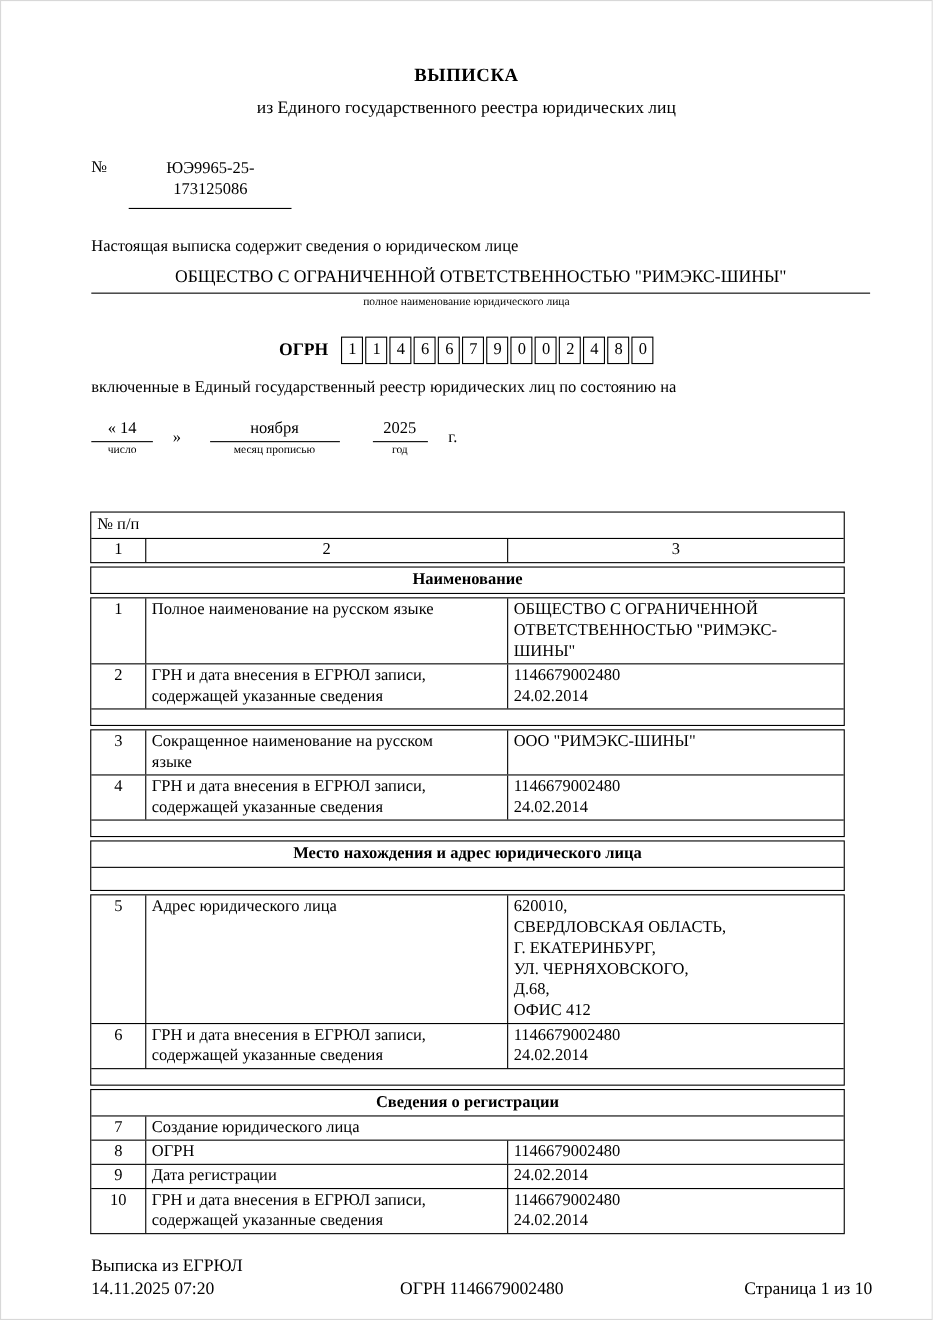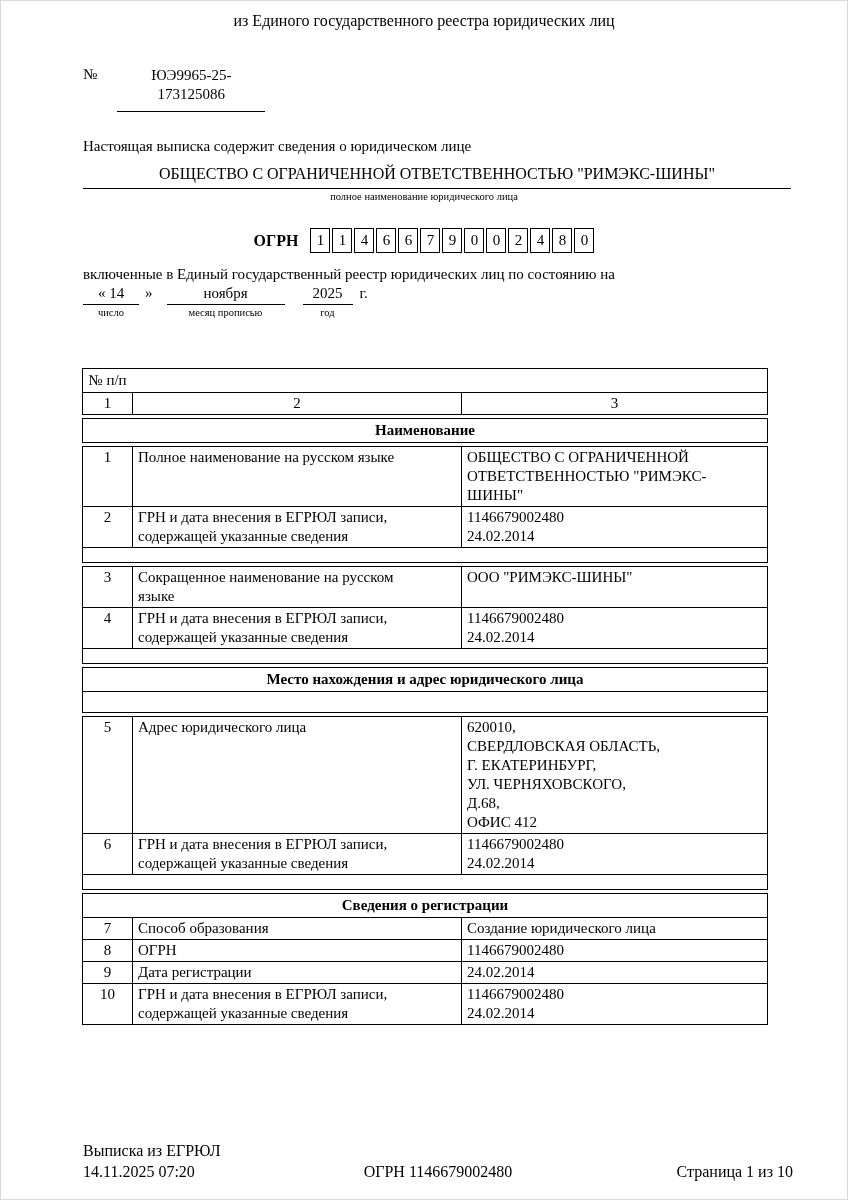--- a/index.html
+++ b/index.html
@@ -21,21 +21,21 @@
   .company-line{margin:10px 56px 0 82px;text-align:center;font-size:16px;padding-bottom:5px;border-bottom:1px solid #000;}
   .company-caption{margin:0 56px;}
 
   .ogrn-row{margin-top:26px;display:flex;justify-content:center;align-items:center;gap:12px;}
   .ogrn-label{font-size:16px;font-weight:bold;}
   .ogrn-boxes{display:flex;gap:2px;}
   .ogrn-cell{width:18px;height:23px;border:1px solid #000;text-align:center;font-size:15px;line-height:23px;}
 
   .included{margin:13px 56px 0 82px;font-size:15px;}
 
-  .asof-row{margin:2px 56px 0 82px;display:flex;align-items:flex-start;font-size:15px;}
+  .asof-row{margin:21px 56px 0 82px;display:flex;align-items:center;font-size:15px;gap:12px;}
   .seg .seg-val{border-bottom:1px solid #000;text-align:center;padding-bottom:2px;}
   .seg-day .seg-val{width:56px;}
   .q-close{margin:0 4px 0 6px;}
   .seg-month{margin-left:10px;}
   .seg-month .seg-val{width:118px;}
   .seg-year{margin-left:18px;}
   .seg-year .seg-val{width:50px;}
   .year-suffix{margin-left:7px;}
 
   .table-wrap{width:686px;margin:50px 0 0 81px;font-size:15px;line-height:19px;}
@@ -52,20 +52,21 @@
   .footer{position:absolute;left:82px;right:54px;top:1140px;display:grid;grid-template-columns:1fr auto 1fr;align-items:end;font-size:16px;line-height:1.3;}
   .footer-left{justify-self:start;}
   .footer-center{justify-self:center;}
   .footer-right{justify-self:end;}
 </style>
 </head>
 <body>
 
 <div class="page">
 
+  <div class="doc-title">ВЫПИСКА</div>
   <div class="doc-subtitle">из Единого государственного реестра юридических лиц</div>
 
   <div class="meta-row">
     <div class="number-block">
       <span class="num-label">№</span>
       <div class="num-value">
         <div>ЮЭ9965-25-</div>
         <div>173125086</div>
       </div>
     </div>
@@ -186,21 +187,20 @@
 24.02.2014</div>
         </div>
         <div class="trow spacer" style="height: 14px;"></div>
       </div>
       <div class="tblock">
         <div class="trow">
           <div class="tsection">Сведения о регистрации</div>
         </div>
         <div class="trow">
           <div class="tc c0">7</div>
-          <div class="tc c1">Способ образования</div>
           <div class="tc c2">Создание юридического лица</div>
         </div>
         <div class="trow">
           <div class="tc c0">8</div>
           <div class="tc c1">ОГРН</div>
           <div class="tc c2">1146679002480</div>
         </div>
         <div class="trow">
           <div class="tc c0">9</div>
           <div class="tc c1">Дата регистрации</div>

